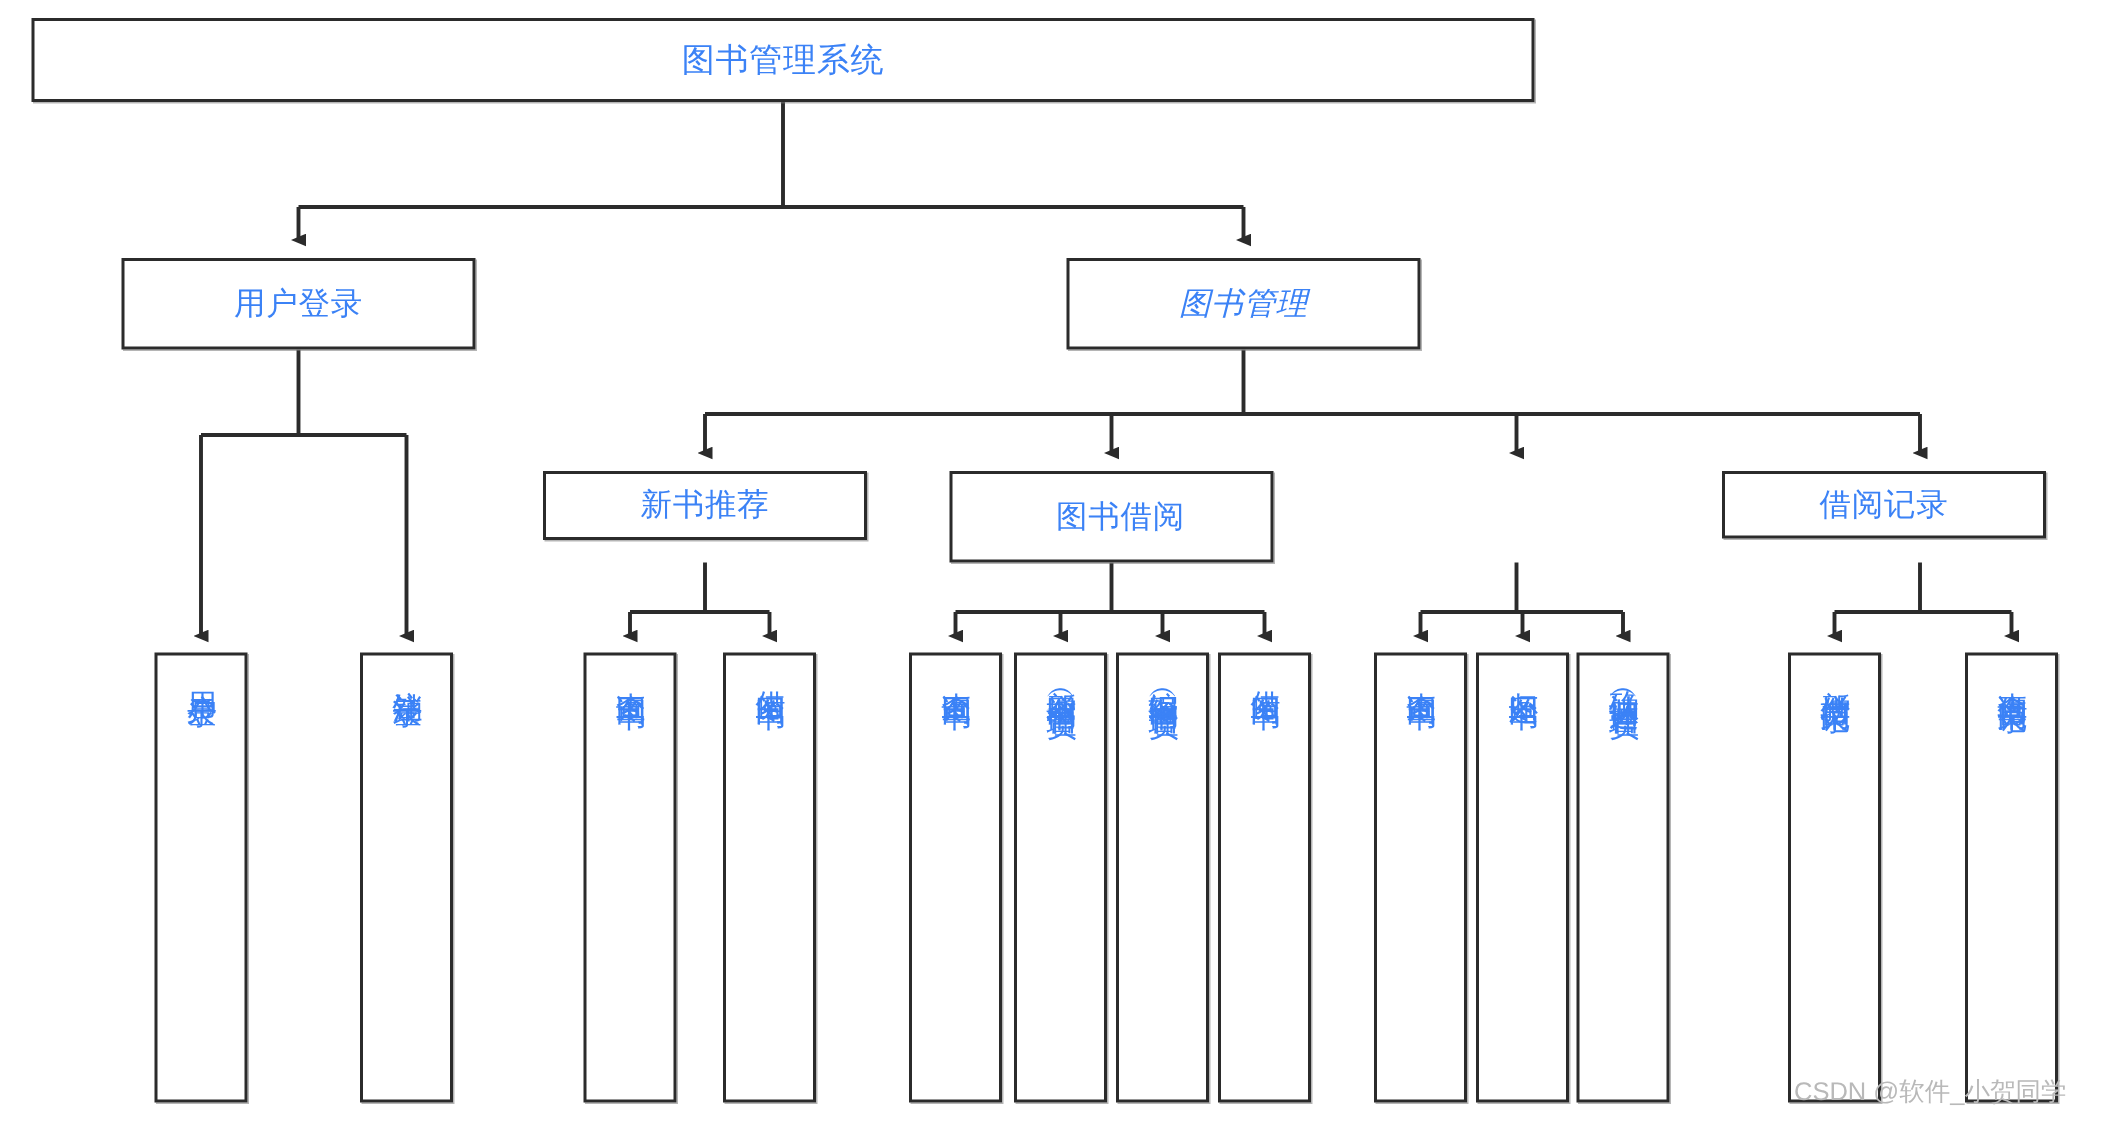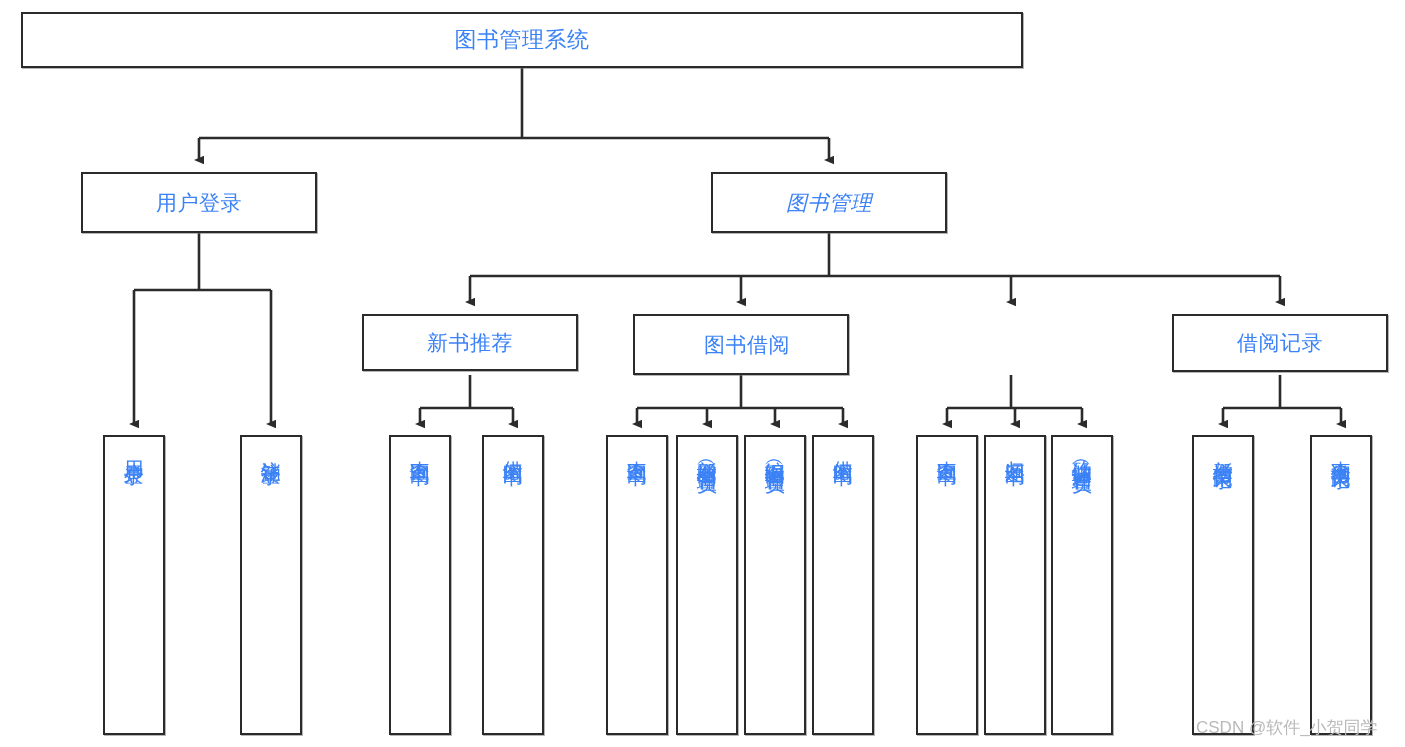--- a/index.html
+++ b/index.html
@@ -131,27 +131,27 @@
     <span class="label">图书管理系统</span>
   </div>
 
   <div class="node h" style="left: 81px; top: 172px; width: 236px; height: 61px;">
     <span class="label">用户登录</span>
   </div>
   <div class="node h" style="left: 711px; top: 172px; width: 236px; height: 61px; font-style: italic;">
     <span class="label">图书管理</span>
   </div>
 
-  <div class="node h" style="left: 362px; top: 314px; width: 216px; height: 57px;">
+  <div class="node h" style="left: 362px; top: 314px; width: 216px; height: 46px;">
     <span class="label">新书推荐</span>
   </div>
   <div class="node h" style="left: 633px; top: 314px; width: 216px; height: 61px; padding-left: 12px;">
     <span class="label">图书借阅</span>
   </div>
-  <div class="node h" style="left: 1172px; top: 314px; width: 216px; height: 58px;">
+  <div class="node h" style="left: 1148px; top: 314px; width: 216px; height: 45px;">
     <span class="label">借阅记录</span>
   </div>
 
   <div class="node v" style="left: 103px; top: 435px; width: 62px; height: 300px;">
     <span class="label">用户登录</span>
   </div>
   <div class="node v" style="left: 240px; top: 435px; width: 62px; height: 300px;">
     <span class="label">注销登录</span>
   </div>
   <div class="node v" style="left: 389px; top: 435px; width: 62px; height: 300px;">

